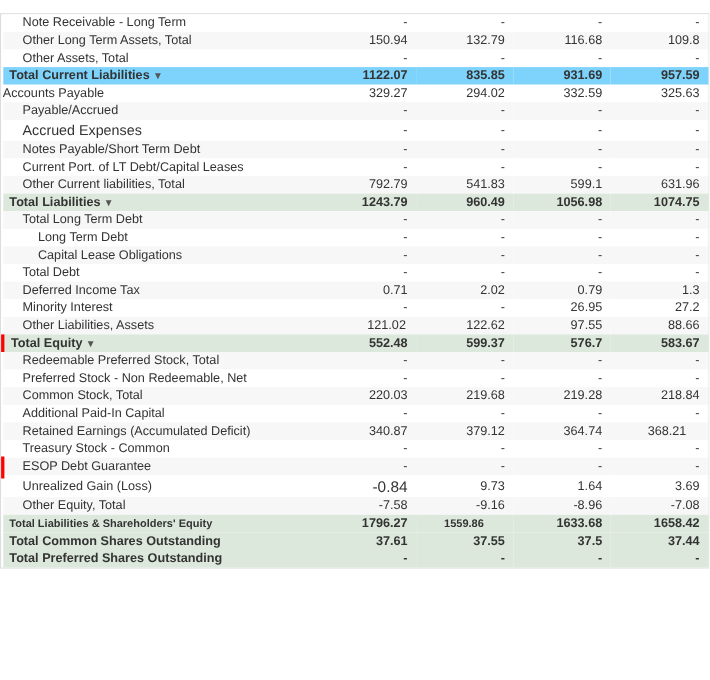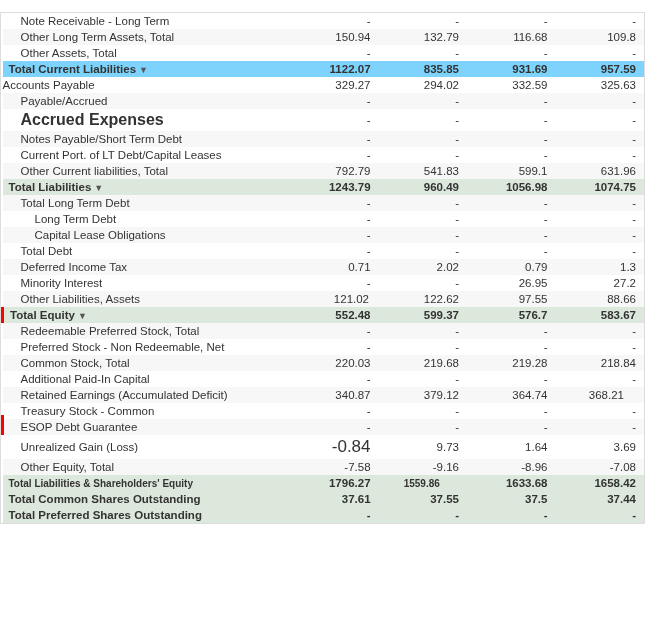--- a/index.html
+++ b/index.html
@@ -81,21 +81,21 @@
           <td style="text-align: right; font-size: 11.5px; color: rgb(51, 51, 51); padding-right: 8px;">325.63</td>
         </tr>
         <tr style="background: rgb(247, 247, 247);">
           <td style="padding-left: 18px; font-size: 11.5px; color: rgb(51, 51, 51); white-space: nowrap;">Payable/Accrued</td>
           <td style="text-align: right; font-size: 11.5px; color: rgb(51, 51, 51); padding-right: 8px;">-</td>
           <td style="text-align: right; font-size: 11.5px; color: rgb(51, 51, 51); padding-right: 8px;">-</td>
           <td style="text-align: right; font-size: 11.5px; color: rgb(51, 51, 51); padding-right: 8px;">-</td>
           <td style="text-align: right; font-size: 11.5px; color: rgb(51, 51, 51); padding-right: 8px;">-</td>
         </tr>
         <tr style="background: rgb(255, 255, 255);">
-          <td style="padding-left: 18px; font-size: 16px; color: rgb(51, 51, 51); white-space: nowrap; font-weight: bold;">Accrued Expenses</td>
+          <td style="padding-left: 18px; font-size: 13px; color: rgb(51, 51, 51); white-space: nowrap;">Accrued Expenses</td>
           <td style="text-align: right; font-size: 11.5px; color: rgb(51, 51, 51); padding-right: 8px;">-</td>
           <td style="text-align: right; font-size: 11.5px; color: rgb(51, 51, 51); padding-right: 8px;">-</td>
           <td style="text-align: right; font-size: 11.5px; color: rgb(51, 51, 51); padding-right: 8px;">-</td>
           <td style="text-align: right; font-size: 11.5px; color: rgb(51, 51, 51); padding-right: 8px;">-</td>
         </tr>
         <tr style="background: rgb(247, 247, 247);">
           <td style="padding-left: 18px; font-size: 11.5px; color: rgb(51, 51, 51); white-space: nowrap;">Notes Payable/Short Term Debt</td>
           <td style="text-align: right; font-size: 11.5px; color: rgb(51, 51, 51); padding-right: 8px;">-</td>
           <td style="text-align: right; font-size: 11.5px; color: rgb(51, 51, 51); padding-right: 8px;">-</td>
           <td style="text-align: right; font-size: 11.5px; color: rgb(51, 51, 51); padding-right: 8px;">-</td>
@@ -222,21 +222,21 @@
         </tr>
         <tr style="background: rgb(247, 247, 247);">
           <td style="padding-left: 18px; font-size: 11.5px; color: rgb(51, 51, 51); white-space: nowrap;">ESOP Debt Guarantee</td>
           <td style="text-align: right; font-size: 11.5px; color: rgb(51, 51, 51); padding-right: 8px;">-</td>
           <td style="text-align: right; font-size: 11.5px; color: rgb(51, 51, 51); padding-right: 8px;">-</td>
           <td style="text-align: right; font-size: 11.5px; color: rgb(51, 51, 51); padding-right: 8px;">-</td>
           <td style="text-align: right; font-size: 11.5px; color: rgb(51, 51, 51); padding-right: 8px;">-</td>
         </tr>
         <tr style="background: rgb(255, 255, 255);">
           <td style="padding-left: 18px; font-size: 11.5px; color: rgb(51, 51, 51); white-space: nowrap;">Unrealized Gain (Loss)</td>
-          <td style="text-align: right; font-size: 17px; color: rgb(51, 51, 51); padding-right: 8px;">-0.84</td>
+          <td style="text-align: right; font-size: 14px; color: rgb(51, 51, 51); padding-right: 8px;">-0.84</td>
           <td style="text-align: right; font-size: 11.5px; color: rgb(51, 51, 51); padding-right: 8px;">9.73</td>
           <td style="text-align: right; font-size: 11.5px; color: rgb(51, 51, 51); padding-right: 8px;">1.64</td>
           <td style="text-align: right; font-size: 11.5px; color: rgb(51, 51, 51); padding-right: 8px;">3.69</td>
         </tr>
         <tr style="background: rgb(247, 247, 247);">
           <td style="padding-left: 18px; font-size: 11.5px; color: rgb(51, 51, 51); white-space: nowrap;">Other Equity, Total</td>
           <td style="text-align: right; font-size: 11.5px; color: rgb(51, 51, 51); padding-right: 8px;">-7.58</td>
           <td style="text-align: right; font-size: 11.5px; color: rgb(51, 51, 51); padding-right: 8px;">-9.16</td>
           <td style="text-align: right; font-size: 11.5px; color: rgb(51, 51, 51); padding-right: 8px;">-8.96</td>
           <td style="text-align: right; font-size: 11.5px; color: rgb(51, 51, 51); padding-right: 8px;">-7.08</td>

